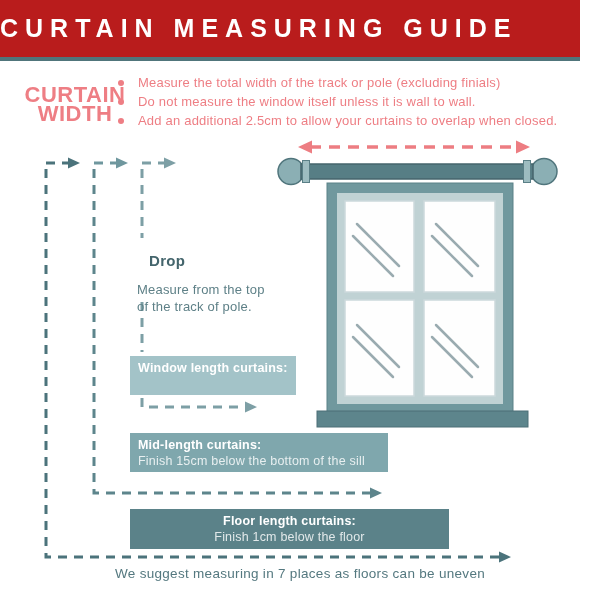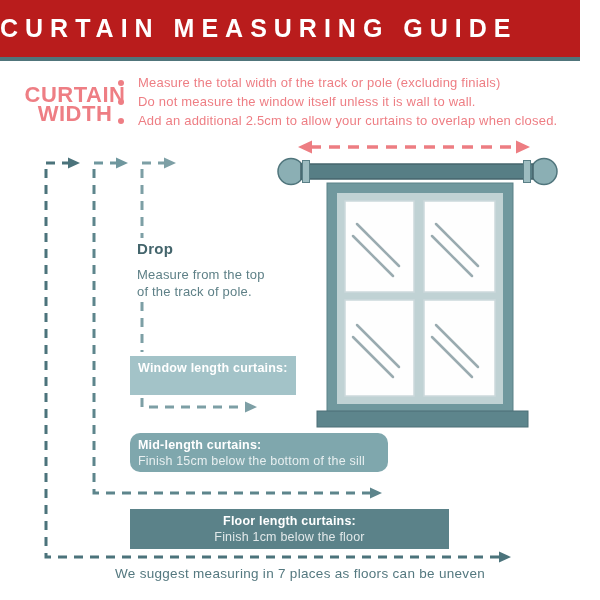--- a/index.html
+++ b/index.html
@@ -29,31 +29,31 @@
   }
   .bullets li{display:flex;align-items:flex-start;}
   .bullets .dot{
     flex:0 0 auto;width:6px;height:6px;border-radius:50%;
     background:#ee7e84;margin:7px 14px 0 2px;
   }
   
   .art{position:absolute;left:0;top:0;z-index:1;}
   
   .drop{position:absolute;left:137px;top:240px;z-index:2;width:130px;}
-  .drop h2{margin:0;color:#44656c;font-size:15px;font-weight:bold;letter-spacing:0.3px;}
+  .drop h2{margin:12px;color:#44656c;font-size:15px;font-weight:bold;letter-spacing:0.3px;}
   .drop p{margin:9px 0 0 0;color:#5e8087;font-size:13px;line-height:17px;letter-spacing:0.2px;}
   
   .lenbox{
     position:absolute;z-index:2;box-sizing:border-box;
     padding:4px 8px 0 8px;color:#ffffff;
   }
   .lenbox .t{font-size:12.5px;font-weight:bold;line-height:16px;letter-spacing:0.2px;white-space:nowrap;}
   .lenbox .s{font-size:12.5px;line-height:16px;color:rgba(255,255,255,0.82);letter-spacing:0.2px;white-space:nowrap;}
   .box-window{left:130px;top:356px;width:166px;height:39px;background:#a3c3c8;}
-  .box-mid{left:130px;top:433px;width:258px;height:39px;background:#7fa7ad;border-radius:10px;}
+  .box-mid{left:130px;top:433px;width:258px;height:39px;background:#7fa7ad;}
   .box-floor{left:130px;top:509px;width:319px;height:40px;background:#5b8289;text-align:center;}
   
   .footnote{
     position:absolute;left:0;top:566px;width:600px;text-align:center;z-index:2;
     color:#54787f;font-size:13.5px;letter-spacing:0.3px;
   }
 </style>
 </head>
 <body>
 

